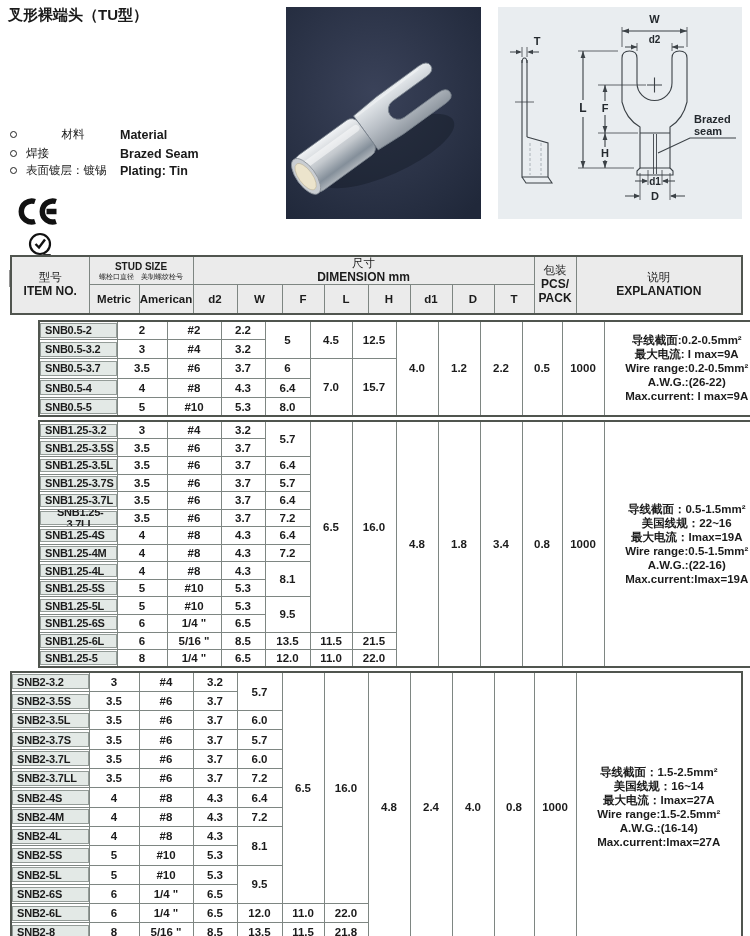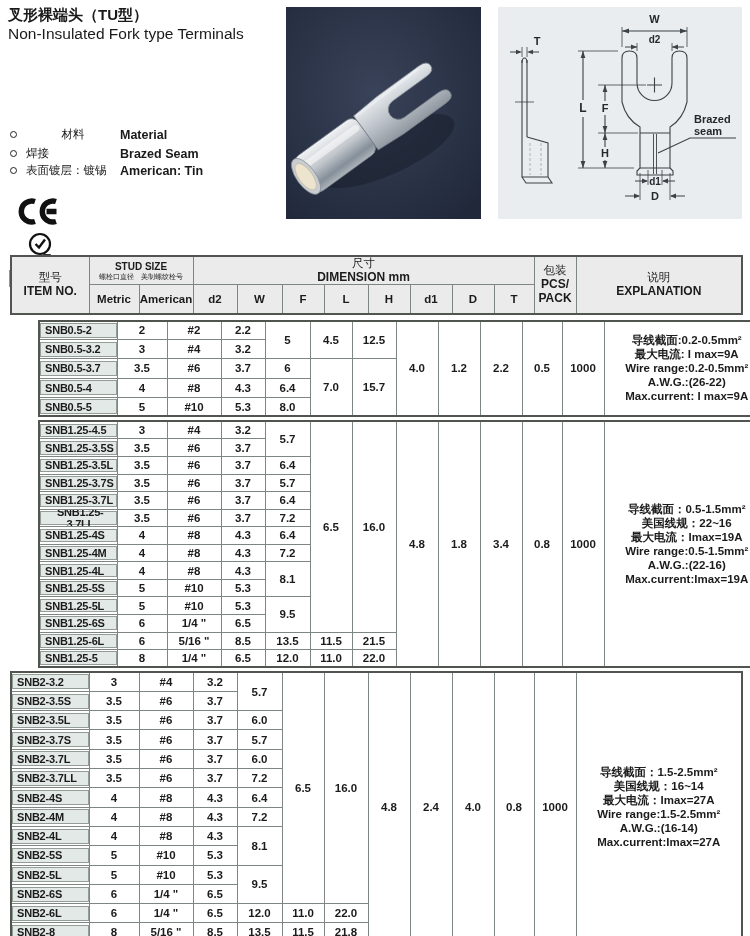--- a/index.html
+++ b/index.html
@@ -44,21 +44,20 @@
   td.expl{text-align:left;font-weight:normal;font-size:10.8px;line-height:14px;padding-left:24px;}
   svg text{font-family:"Liberation Sans","DejaVu Sans",sans-serif;}
 </style>
 </head>
 <body>
 
 <div class="page">
 
   <div class="titleblock">
     <div class="t-zh">叉形裸端头（TU型）</div>
-    <div class="t-en">Non-Insulated Fork type Terminals</div>
   </div>
 
   <div class="photo">
     <svg width="195" height="212" viewBox="0 0 195 212">
       <defs>
         <radialGradient id="bgg" cx="45%" cy="40%" r="75%">
           <stop offset="0%" stop-color="#3a4259"></stop>
             <stop offset="100%" stop-color="#20283a"></stop>
         </radialGradient>
         <linearGradient id="barrelGrad" x1="0" y1="0" x2="0" y2="1">
@@ -166,21 +165,21 @@
         <span class="m-en">Material</span>
       </div>
       <div class="m-row">
         <span class="bullet"></span>
         <span class="m-zh">焊接</span>
         <span class="m-en">Brazed Seam</span>
       </div>
       <div class="m-row">
         <span class="bullet"></span>
         <span class="m-zh">表面镀层：镀锡</span>
-        <span class="m-en">American: Tin</span>
+        <span class="m-en">Plating: Tin</span>
       </div>
     </div>
 
   <div class="certs">
     <svg width="44" height="27" viewBox="0 0 44 27">
       <g stroke="#111" stroke-width="5.5" fill="none">
         <path d="M17,3.5 A10.5 10.5 0 1 0 17,23.5"></path>
         <path d="M38,3.5 A10.5 10.5 0 1 0 38,23.5"></path>
         <path d="M28.5,13.5 L38.5,13.5"></path>
       </g>
@@ -343,21 +342,21 @@
             <col style="width: 42px;">
             <col style="width: 42px;">
             <col style="width: 42px;">
             <col style="width: 40px;">
             <col style="width: 42px;">
             <col>
           </colgroup>
           <tbody>
             <tr>
               <td class="item">
-                <div class="ifill">SNB1.25-4.5</div>
+                <div class="ifill">SNB1.25-3.2</div>
               </td>
               <td>3</td>
               <td>#4</td>
               <td>3.2</td>
               <td rowspan="2">5.7</td>
               <td rowspan="12">6.5</td>
               <td rowspan="12">16.0</td>
               <td rowspan="14">4.8</td>
               <td rowspan="14">1.8</td>
               <td rowspan="14">3.4</td>

